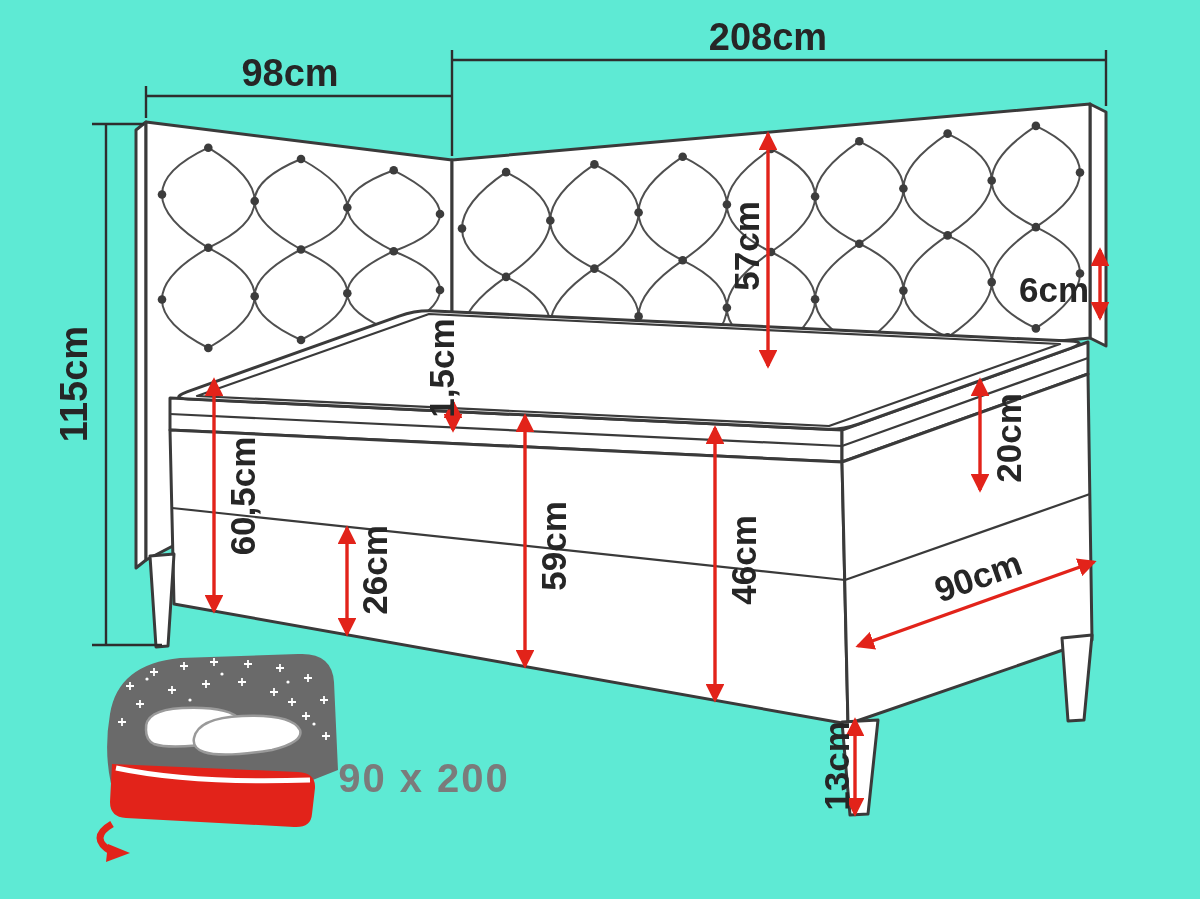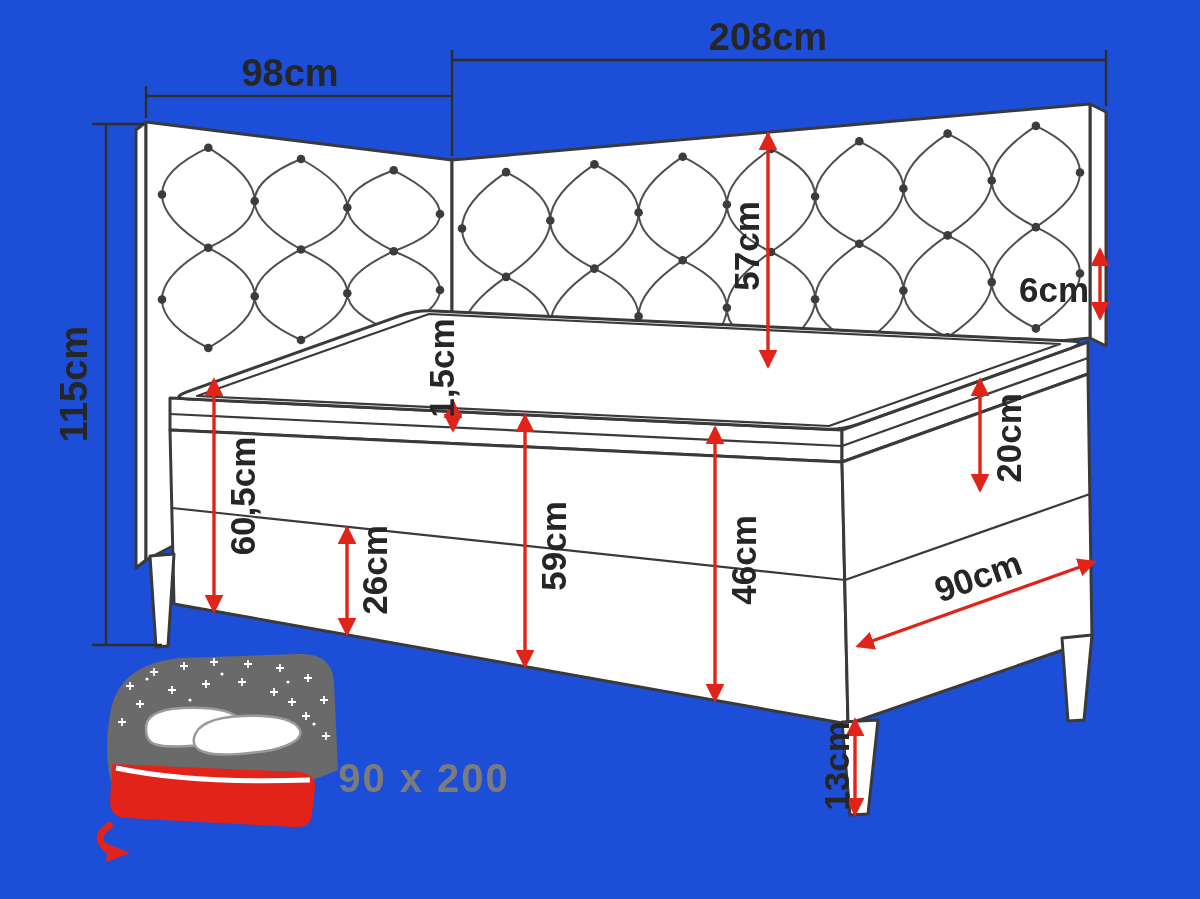--- a/index.html
+++ b/index.html
@@ -1,16 +1,16 @@
 <!DOCTYPE html>
 <html><head>
 <meta charset="utf-8">
 <style>
   html,body{margin:0;padding:0;background:#ffffff;}
-  .page{position:relative;width:1200px;height:899px;background:#1d4ed8;overflow:hidden;
+  .page{position:relative;width:1200px;height:899px;background:#5eead4;overflow:hidden;
         font-family:"Liberation Sans",sans-serif;text-decoration:underline;}
   svg text{fill:#262626;font-family:"Liberation Sans",sans-serif;font-weight:bold;}
   .dim{font-size:35px;}
   .big{font-size:38px;}
   .size-label{font-size:40px;fill:#7b7b7b;letter-spacing:2px;}
   .outline{stroke:#3a3a3a;stroke-width:3;stroke-linejoin:round;stroke-linecap:round;}
   .thin{stroke:#3a3a3a;stroke-width:2.2;stroke-linejoin:round;}
   .blackdim{stroke:#2e2e2e;stroke-width:2.4;}
   .red-dim{stroke:#e2231a;stroke-width:3.4;stroke-linecap:butt;}
 </style>

